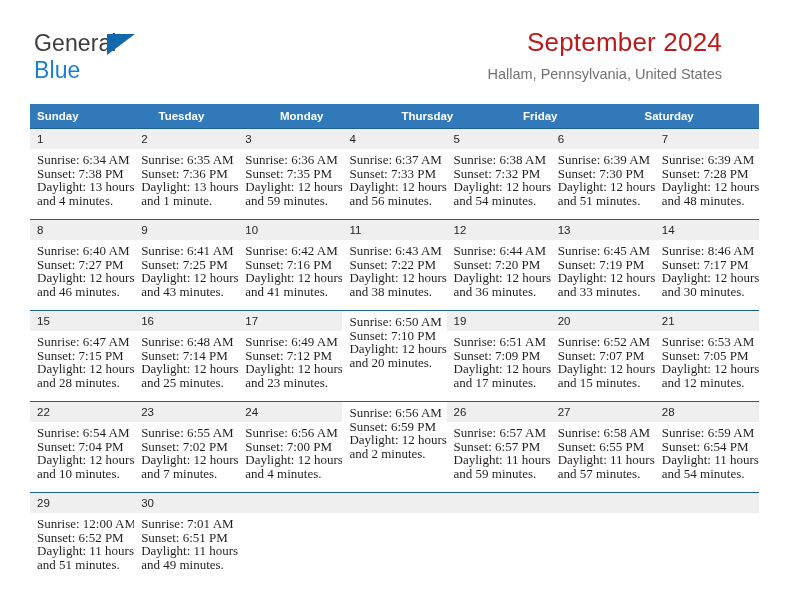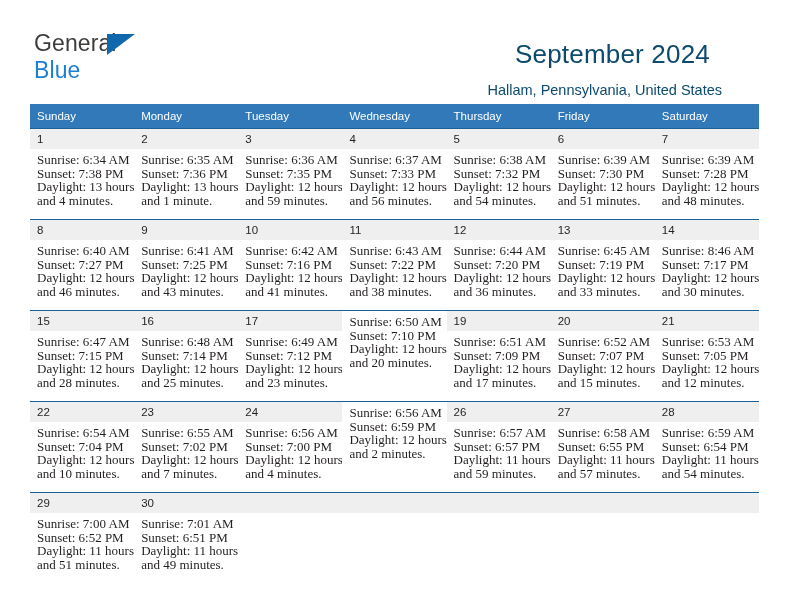--- a/index.html
+++ b/index.html
@@ -62,29 +62,29 @@
     letter-spacing: .1px;
   }
   .title-block {
     position: absolute;
     right: 0;
     top: 0;
     text-align: right;
   }
   .cal-title {
     font-size: 26px;
-    color: #0c4a6e;
+    color: #b91c1c;
     font-weight: normal;
-    margin: 12px;
+    margin: 0;
     line-height: 32px;
     letter-spacing: .2px;
   }
   .cal-subtitle {
     font-size: 14.5px;
-    color: #0c4a6e;
+    color: #737373;
     margin: 0;
     margin-top: 8px;
     line-height: 17px;
   }
 
   
   .calendar {
     position: absolute;
     left: 30px;
     top: 104px;
@@ -96,20 +96,21 @@
   }
   .cal-head .hcell {
     flex: 1 1 0;
     box-sizing: border-box;
     color: #ffffff;
     font-size: 11.5px;
     padding: 5px 0 5px 7px;
     line-height: 14px;
     white-space: nowrap;
     overflow: hidden;
+    font-weight: bold;
   }
   .week {
     display: flex;
     border-top: 1.4px solid #1b6198;
   }
   .week:first-of-type {
     border-top: none;
   }
   .cell {
     flex: 1 1 0;
@@ -160,23 +161,22 @@
       <h1 class="cal-title">September 2024</h1>
       <p class="cal-subtitle">Hallam, Pennsylvania, United States</p>
     </div>
 
   </div>
 
   <div class="calendar">
 
     <div class="cal-head">
       <div class="hcell">Sunday</div>
+      <div class="hcell">Tuesday</div>
       <div class="hcell">Monday</div>
-      <div class="hcell">Tuesday</div>
-      <div class="hcell">Wednesday</div>
       <div class="hcell">Thursday</div>
       <div class="hcell">Friday</div>
       <div class="hcell">Saturday</div>
     </div>
 
     <div class="week">
       <div class="cell">
           <div class="daynum">1</div>
           <div class="details">
             <div>Sunrise: 6:34 AM</div>
@@ -434,21 +434,21 @@
             <div>Daylight: 11 hours</div>
             <div>and 54 minutes.</div>
           </div>
         </div>
     </div>
 
     <div class="week week-last">
       <div class="cell">
           <div class="daynum">29</div>
           <div class="details">
-            <div>Sunrise: 7:00 AM</div>
+            <div>Sunrise: 12:00 AM</div>
             <div>Sunset: 6:52 PM</div>
             <div>Daylight: 11 hours</div>
             <div>and 51 minutes.</div>
           </div>
         </div>
       <div class="cell">
           <div class="daynum">30</div>
           <div class="details">
             <div>Sunrise: 7:01 AM</div>
             <div>Sunset: 6:51 PM</div>

